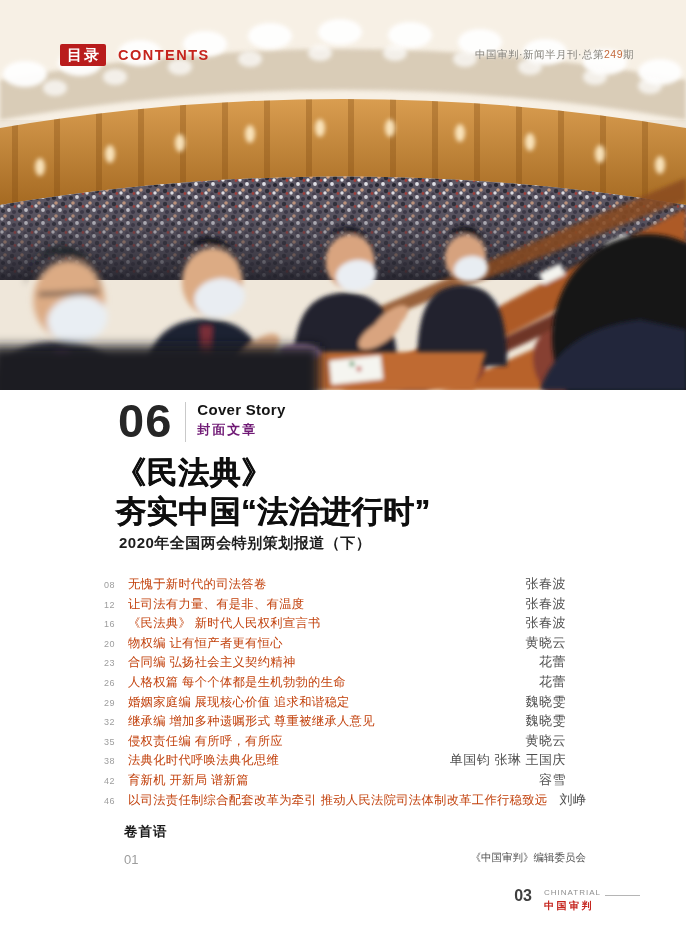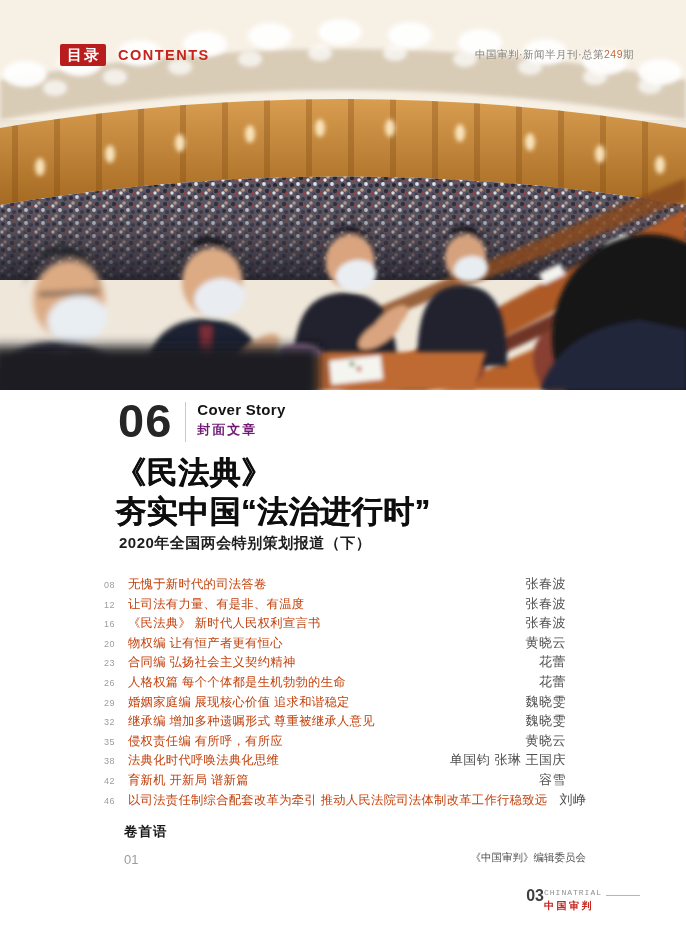--- a/index.html
+++ b/index.html
@@ -49,21 +49,21 @@
   
   .preface{position:absolute;left:104px;top:823px;width:462px;margin-left:20px;}
   .preface-title{font-size:13.5px;font-weight:700;color:#1a1a1a;letter-spacing:1px;margin-bottom:7px;}
   .preface-row{display:flex;align-items:flex-start;}
   .preface-num{width:16px;margin-right:10px;font-size:13px;color:#9d9d9d;padding-top:4px;flex:none;}
   .preface-lines{font-size:12.3px;color:#4b4b4b;line-height:20.5px;letter-spacing:.3px;}
   .preface-author{margin-left:auto;align-self:flex-end;font-size:10.5px;color:#4f4f4f;flex:none;padding-bottom:2px;}
   
   .footer{position:absolute;right:46px;top:888px;display:flex;align-items:flex-start;}
   .footer-page{font-size:16px;color:#3f3f3f;font-weight:600;line-height:1;}
-  .footer-brand{margin-left:0;width:96px;padding-top:1px;font-family:Liberation Mono, monospace;}
+  .footer-brand{margin-left:12px;width:96px;padding-top:1px;}
   .brand-en-row{display:flex;align-items:flex-end;}
   .brand-en{font-size:8px;color:#8f8f8f;letter-spacing:1px;line-height:1;}
   .brand-line{flex:1;height:1px;background:#b5b5b5;margin-left:4px;margin-bottom:1px;}
   .brand-cn{font-size:10px;font-weight:800;color:#c5231c;letter-spacing:2.5px;margin-top:2px;}
 </style>
 </head>
 <body>
 
 <div class="page">
 

